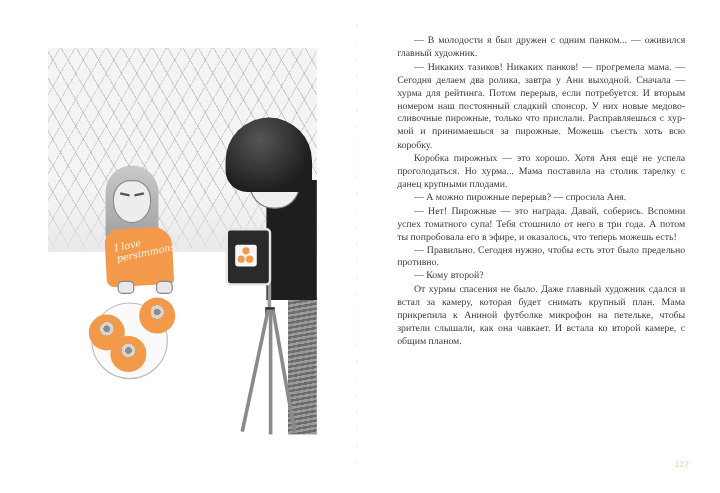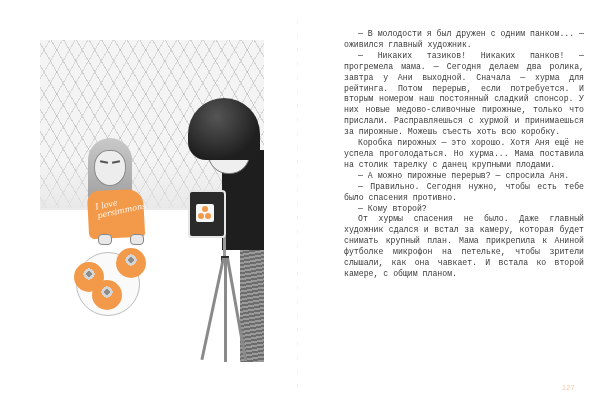--- a/index.html
+++ b/index.html
@@ -49,22 +49,22 @@
   .tripod-head { position: absolute; left: 181px; top: 216px; width: 8px; height: 6px; background: #2e2e2e; }
   .tripod-pole { position: absolute; left: 183px; top: 196px; width: 3px; height: 22px; background: #9a9a9a; }
 
   .plate { position: absolute; left: 36px; top: 212px; width: 62px; height: 62px; border-radius: 50%;
            border: 1px solid #bdbdbd; background: #fafafa; }
   .persimmon { position: absolute; width: 30px; height: 30px; border-radius: 50%; background: #f39a4a; }
   .persimmon::after { content: ""; position: absolute; left: 8px; top: 6px; width: 14px; height: 12px;
                       background: radial-gradient(circle, #8d8d8d 0 30%, #d5d5d5 31% 60%, transparent 61%); border-radius: 40%; }
 
   
-  .page-text { position: absolute; left: 344px; top: 29px; width: 240px; color: #3a3a3a;
-               font-family: Liberation Mono, monospace; font-size: 8.2px; line-height: 10.9px; text-align: justify; }
+  .page-text { position: absolute; left: 331px; top: 29px; width: 240px; color: #3a3a3a;
+               font-family: Liberation Serif, serif; font-size: 8.2px; line-height: 10.9px; text-align: justify; }
   .page-text p { margin: 0; text-indent: 14px; hyphens: manual; }
   .page-number { position: absolute; left: 562px; top: 384px; font-size: 7px; color: #f7c9a4;
                  font-family: "Liberation Sans", sans-serif; letter-spacing: .3px; }
 </style>
 </head>
 <body>
 
 <div class="spread">
 
   <div class="gutter"></div>
@@ -107,19 +107,20 @@
     <div class="persimmon" style="left:34px;top:222px"></div>
     <div class="persimmon" style="left:76px;top:208px"></div>
     <div class="persimmon" style="left:52px;top:240px"></div>
   </div>
 
   <div class="page-text">
     <p>— В молодости я был дружен с одним панком... — оживился главный художник.</p>
     <p>— Никаких тазиков! Никаких панков! — прогремела мама. — Сегодня делаем два ролика, завтра у Ани вы­ходной. Сначала — хурма для рейтинга. Потом перерыв, если потребуется. И вторым номером наш постоянный сладкий спонсор. У них новые медово-сливочные пи­рожные, только что прислали. Расправляешься с хур­мой и принимаешься за пирожные. Можешь съесть хоть всю коробку.</p>
     <p>Коробка пирожных — это хорошо. Хотя Аня ещё не успела проголодаться. Но хурма... Мама поставила на столик тарелку с данец крупными плодами.</p>
     <p>— А можно пирожные перерыв? — спросила Аня.</p>
-    <p>— Правильно. Сегодня нужно, чтобы есть тебе было спасения противно.</p>
+    <p>— Нет! Пирожные — это награда. Давай, соберись. Вспомни успех томатного супа! Тебя стошнило от него в три года. А потом ты попробовала его в эфире, и ока­залось, что теперь можешь есть!</p>
+    <p>— Правильно. Сегодня нужно, чтобы есть этот было предельно противно.</p>
     <p>— Кому второй?</p>
     <p>От хурмы спасения не было. Даже главный худож­ник сдался и встал за камеру, которая будет снимать крупный план. Мама прикрепила к Аниной футболке микрофон на петельке, чтобы зрители слышали, как она чавкает. И встала ко второй камере, с общим планом.</p>
   </div>
 
   <div class="page-number">127</div>
 </div>
 
 </body></html>

